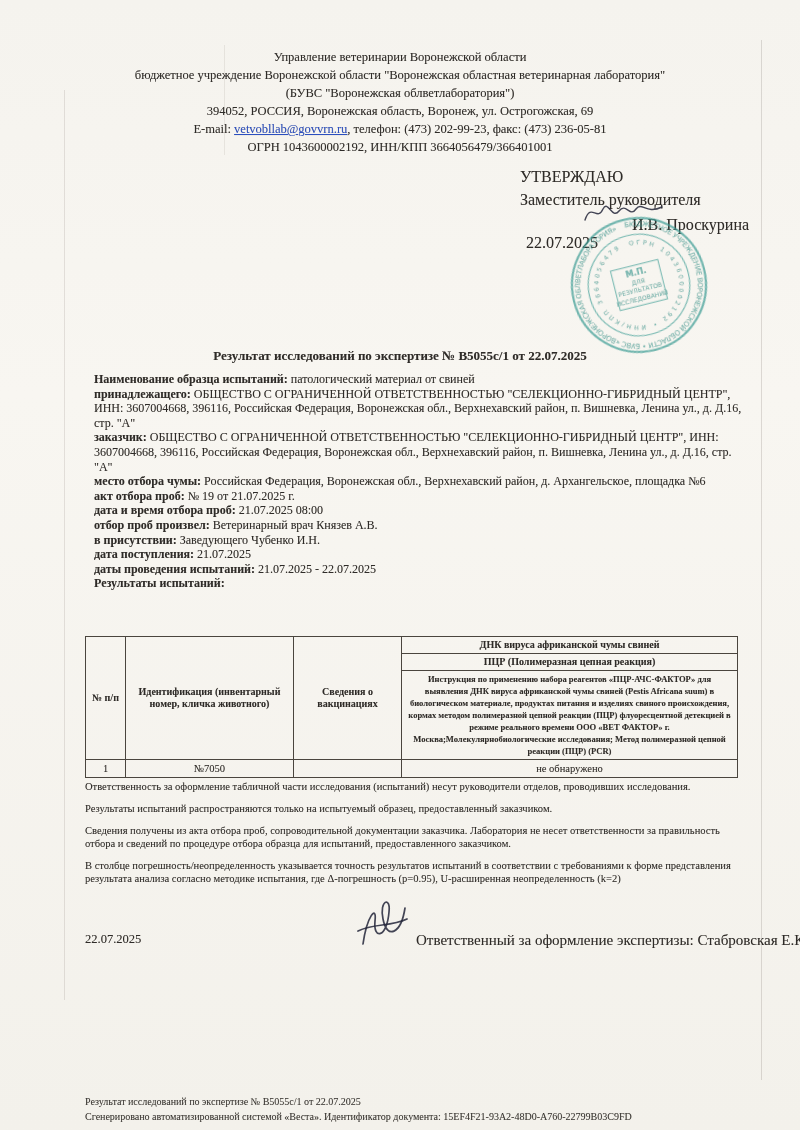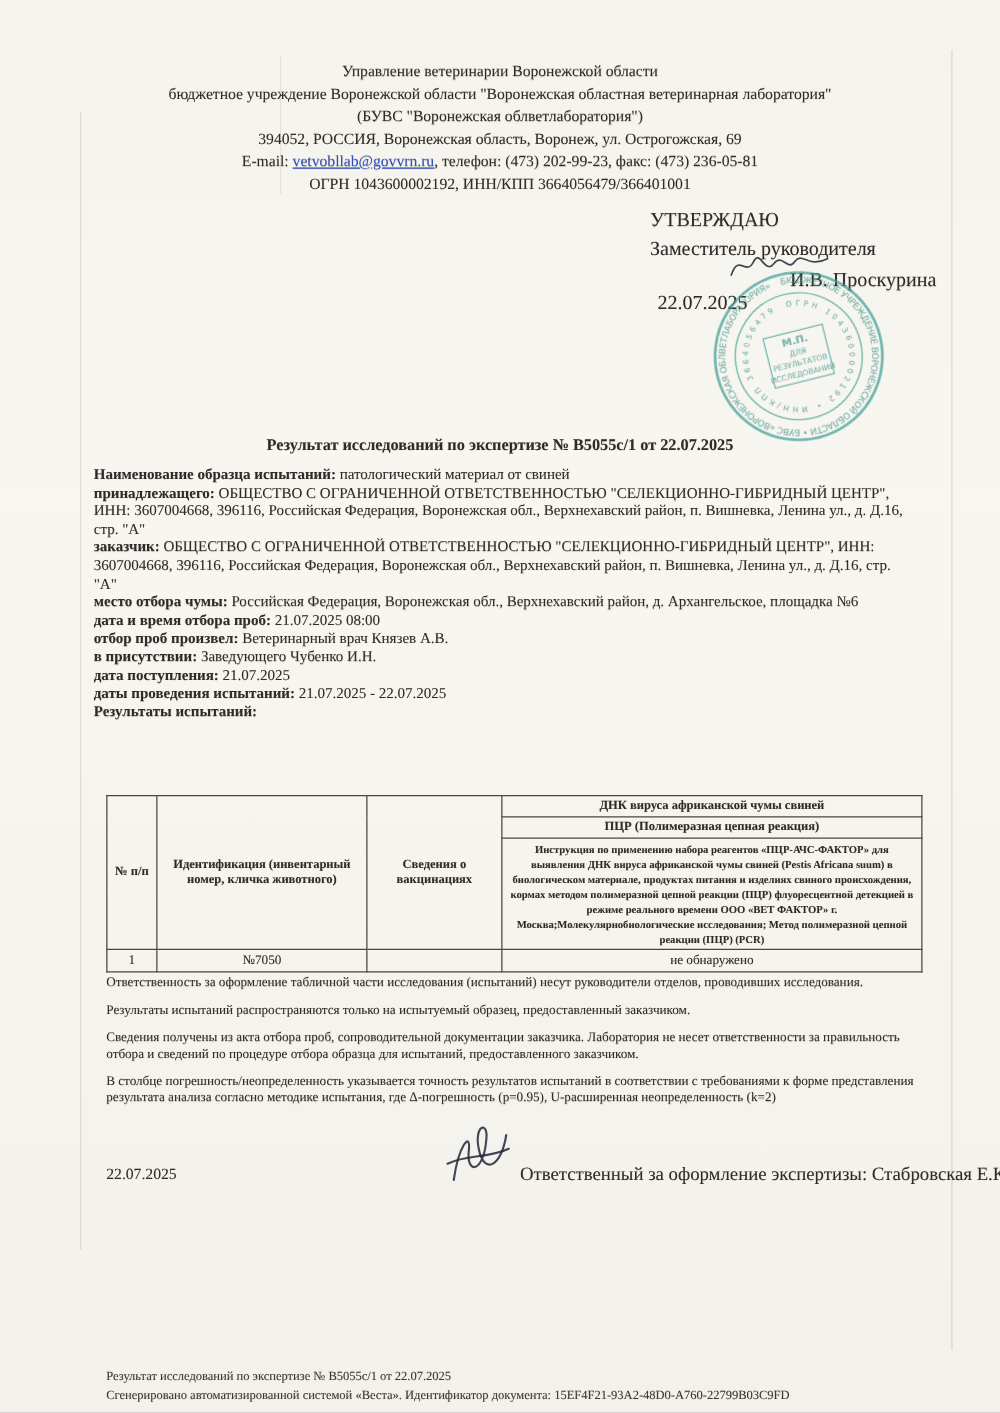--- a/index.html
+++ b/index.html
@@ -31,21 +31,21 @@
   .st-c  { fill:none; stroke:#3f9e96; stroke-width:2.2; }
   .st-c2 { fill:none; stroke:#3f9e96; stroke-width:1.1; }
   .st-ring  { font-size:7px;  fill:#3f9e96; letter-spacing:0.4px; font-family:"DejaVu Sans", sans-serif; }
   .st-ring2 { font-size:6px;  fill:#3f9e96; letter-spacing:0.3px; font-family:"DejaVu Sans", sans-serif; }
   .st-rect { fill:none; stroke:#3f9e96; stroke-width:1; }
   .st-ctr  { font-size:8px; font-weight:bold; fill:#3f9e96; text-anchor:middle; font-family:"DejaVu Sans", sans-serif; }
   .st-ctr2 { font-size:6px; fill:#3f9e96; text-anchor:middle; font-family:"DejaVu Sans", sans-serif; }
 
   .doc-title { position:absolute; top:348px; left:0; right:0; text-align:center; font-size:13px; font-weight:bold; }
 
-  .details { position:absolute; top:372px; left:75px; width:655px; font-size:12px; line-height:14.6px; }
+  .details { position:absolute; top:372px; left:94px; width:655px; font-size:12px; line-height:14.6px; }
   .details .lbl { font-weight:bold; }
 
   .results-table { position:absolute; top:636px; left:85px; width:652px; border-collapse:collapse; font-size:10px; table-layout:fixed; }
   .results-table th, .results-table td { border:1px solid #4a453e; padding:2px 4px; text-align:center; vertical-align:middle; }
   .results-table th { font-weight:bold; line-height:12px; }
   .method-cell { font-size:8.5px; font-weight:bold; line-height:10.5px; padding:3px 10px; }
   .data-row td { height:18px; font-size:10.5px; }
 
   .notes { position:absolute; top:780px; left:85px; width:658px; font-size:10.5px; line-height:13px; }
   .notes p { margin-bottom:9px; }
@@ -103,20 +103,21 @@
     </svg>
   </div>
 
   <div class="doc-title">Результат исследований по экспертизе № В5055с/1 от 22.07.2025</div>
 
   <div class="details">
     <div><span class="lbl">Наименование образца испытаний:</span><span> патологический материал от свиней</span></div>
     <div><span class="lbl">принадлежащего:</span><span> ОБЩЕСТВО С ОГРАНИЧЕННОЙ ОТВЕТСТВЕННОСТЬЮ "СЕЛЕКЦИОННО-ГИБРИДНЫЙ ЦЕНТР", ИНН: 3607004668, 396116, Российская Федерация, Воронежская обл., Верхнехавский район, п. Вишневка, Ленина ул., д. Д.16, стр. "А"</span></div>
     <div><span class="lbl">заказчик:</span><span> ОБЩЕСТВО С ОГРАНИЧЕННОЙ ОТВЕТСТВЕННОСТЬЮ "СЕЛЕКЦИОННО-ГИБРИДНЫЙ ЦЕНТР", ИНН: 3607004668, 396116, Российская Федерация, Воронежская обл., Верхнехавский район, п. Вишневка, Ленина ул., д. Д.16, стр. "А"</span></div>
     <div><span class="lbl">место отбора чумы:</span><span> Российская Федерация, Воронежская обл., Верхнехавский район, д. Архангельское, площадка №6</span></div>
+    <div><span class="lbl">акт отбора проб:</span><span> № 19 от 21.07.2025 г.</span></div>
     <div><span class="lbl">дата и время отбора проб:</span><span> 21.07.2025 08:00</span></div>
     <div><span class="lbl">отбор проб произвел:</span><span> Ветеринарный врач Князев А.В.</span></div>
     <div><span class="lbl">в присутствии:</span><span> Заведующего Чубенко И.Н.</span></div>
     <div><span class="lbl">дата поступления:</span><span> 21.07.2025</span></div>
     <div><span class="lbl">даты проведения испытаний:</span><span> 21.07.2025 - 22.07.2025</span></div>
     <div><span class="lbl">Результаты испытаний:</span><span></span></div>
   </div>
 
   <table class="results-table">
     <colgroup>

